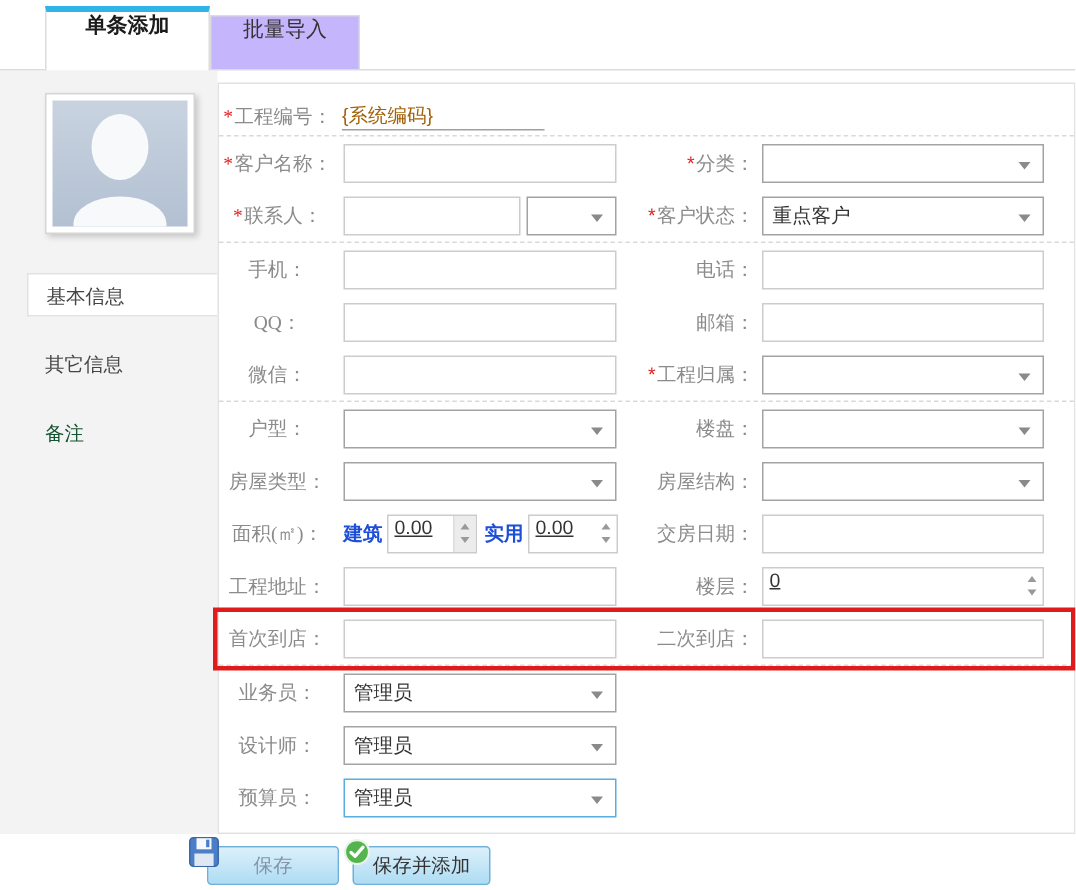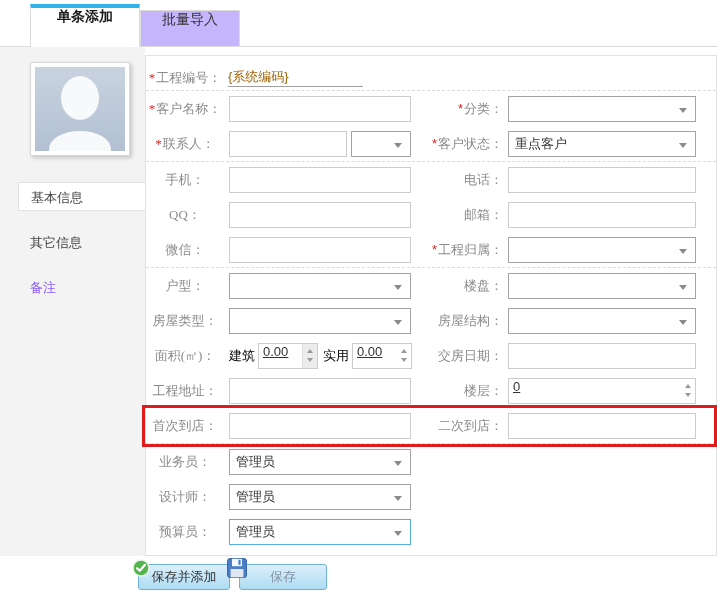--- a/index.html
+++ b/index.html
@@ -26,21 +26,21 @@
   .avatar-head { position:absolute; left:50%; top:9px; transform:translateX(-50%);
     width:38px; height:44px; background:#f7f9fb; border-radius:50%; }
   .avatar-body { position:absolute; left:50%; bottom:-16px; transform:translateX(-50%);
     width:62px; height:36px; background:#f7f9fb; border-radius:50% 50% 0 0; }
 
   .side-menu { margin-top:26px; }
   .menu-item { height:29px; line-height:29px; padding-left:30px; color:#444;
     cursor:pointer; margin-bottom:17px; }
   .menu-item.active { background:#fff; border:1px solid #e2e2e2; border-right:none;
     margin-left:18px; padding-left:12px; }
-  .menu-item.remark { color:#8b5cf6;font-family:Liberation Mono, monospace; }
+  .menu-item.remark { color:#14532d; }
 
   
   .panel { flex:1; background:#fff; border:1px solid #e2e2e2; margin-top:8px;
     height:501px; position:relative; padding-top:6px; }
   .frow { display:flex; align-items:center; height:35px; }
   .frow.first { height:28px; align-items:flex-end; padding-bottom:3px; }
   .lbl  { width:78px; text-align:center; color:#8b8b8b; flex-shrink:0; white-space:nowrap;font-family:Liberation Serif, serif; }
   .fld  { width:182px; margin-left:5px; flex-shrink:0; display:flex; align-items:center; }
   .lbl2 { width:92px; text-align:right; color:#8b8b8b; flex-shrink:0; white-space:nowrap; }
   .fld2 { width:188px; margin-left:5px; flex-shrink:0; display:flex; align-items:center; }
@@ -52,21 +52,21 @@
   .underlined { display:inline-block; width:135px; height:20px; line-height:20px;
     border-bottom:1px solid #9f9f9f; color:#a16207; margin-left:4px; }
   .select { width:100%; height:26px; border:1px solid #a3a3a3; background:#fff;
     display:flex; align-items:center; padding:0 6px; position:relative; color:#333; cursor:pointer; }
   .select.focus { border-color:#58aede; }
   .select .caret { position:absolute; right:8px; top:11px; width:0; height:0;
     border-left:4px solid transparent; border-right:4px solid transparent; border-top:5px solid #8a8a8a; }
   .select.small { width:60px; flex-shrink:0; }
   .fld .txt.short { width:118px; margin-right:4px; }
 
-  .sub { color:#000000; margin:0 3px 0 0; white-space:nowrap; }
+  .sub { color:#1d4ed8; margin:0 3px 0 0; white-space:nowrap;font-weight:bold; }
   .spin { position:relative; width:60px; height:26px; border:1px solid #ccc; background:#fff;
     display:flex; align-items:flex-start; padding-left:4px; color:#333; flex-shrink:0;text-decoration:underline; }
   .spin.full { width:100%; }
   .spin .arrows { position:absolute; right:0; top:0; bottom:0; width:15px; display:flex;
     flex-direction:column; justify-content:center; align-items:center; gap:5px; cursor:pointer; }
   .spin.grayarr .arrows { background:#ececec; border-left:1px solid #ddd; }
   .arr-up { width:0; height:0; border-left:3.5px solid transparent; border-right:3.5px solid transparent;
     border-bottom:4px solid #999; }
   .arr-dn { width:0; height:0; border-left:3.5px solid transparent; border-right:3.5px solid transparent;
     border-top:4px solid #999; }
@@ -326,33 +326,33 @@
           <span class="caret"></span>
         </div>
       </div>
     </div>
 
     <div class="highlight"></div>
   </div>
 </div>
 
 <div class="footer">
-  <button class="btn saveadd">
-    <span class="icon">
-      <svg width="18" height="18" viewBox="0 0 18 18">
-        <circle cx="9" cy="9" r="8" fill="#54b44e" stroke="#e9f4e8" stroke-width="1.5"></circle>
-        <path d="M5 9.3 L7.8 11.8 L13 5.8" stroke="#fff" stroke-width="2.2" fill="none" stroke-linecap="round" stroke-linejoin="round"></path>
-      </svg>
-    </span>
-    <span>保存并添加</span>
-  </button>
   <button class="btn save">
     <span class="icon">
       <svg width="20" height="20" viewBox="0 0 20 20">
         <rect x="0.5" y="0.5" width="19" height="19" rx="2.5" fill="#4b7ec6" stroke="#3a67a8"></rect>
         <rect x="5" y="0.8" width="10" height="7.4" fill="#f5f8fc"></rect>
         <rect x="11.4" y="1.8" width="2.2" height="5" fill="#4b7ec6"></rect>
         <rect x="3.6" y="11" width="12.8" height="8.3" fill="#dfe7f2"></rect>
       </svg>
     </span>
     <span>保存</span>
   </button>
+  <button class="btn saveadd">
+    <span class="icon">
+      <svg width="18" height="18" viewBox="0 0 18 18">
+        <circle cx="9" cy="9" r="8" fill="#54b44e" stroke="#e9f4e8" stroke-width="1.5"></circle>
+        <path d="M5 9.3 L7.8 11.8 L13 5.8" stroke="#fff" stroke-width="2.2" fill="none" stroke-linecap="round" stroke-linejoin="round"></path>
+      </svg>
+    </span>
+    <span>保存并添加</span>
+  </button>
 </div>
 
 </body></html>

